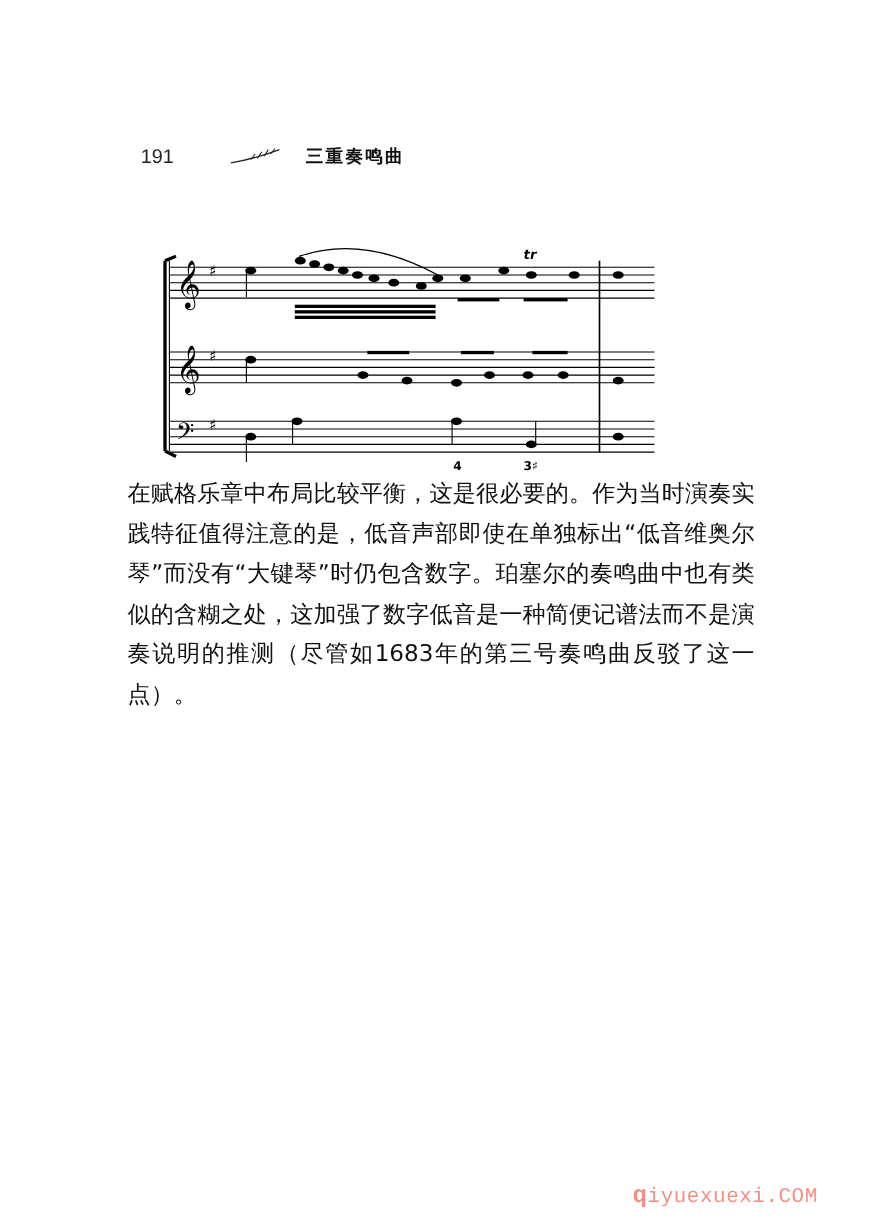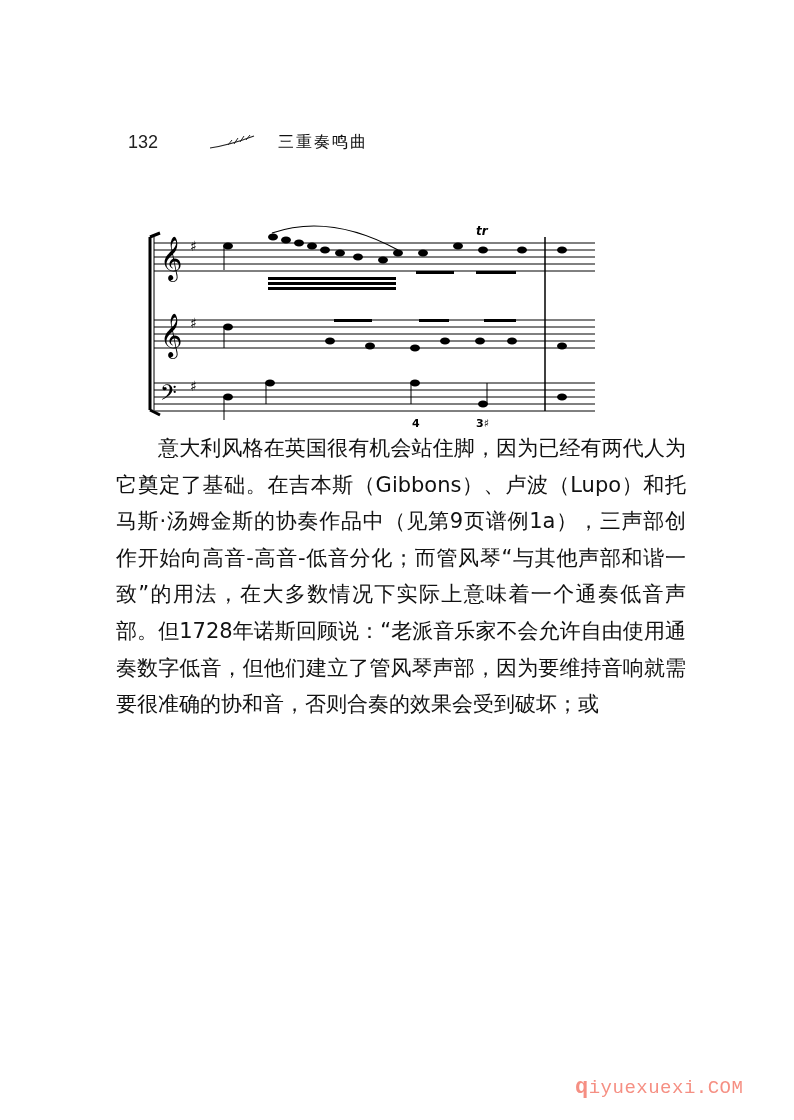--- a/index.html
+++ b/index.html
@@ -1,32 +1,32 @@
 <!DOCTYPE html>
 <html><head>
 <meta charset="utf-8">
 <style>
   html, body { margin:0; padding:0; background:#ffffff; }
   body { width:794px; height:1120px; position:relative; overflow:hidden; font-family:"DejaVu Sans", sans-serif; color:#111; }
   .header { position:absolute; left:128px; top:130px; height:30px; width:300px; }
   .page-num { position:absolute; left:0; top:2px; font-family:"Liberation Sans", sans-serif; font-size:18px; color:#222; }
   .ornament { position:absolute; left:80px; top:4px; width:50px; height:16px; }
-  .running-title { position:absolute; left:150px; top:2px; font-size:16px; font-weight:normal; letter-spacing:2px; color:#111; }
+  .running-title { position:absolute; left:150px; top:2px; font-size:16px; font-weight:bold; letter-spacing:2px; color:#111; }
   .score { position:absolute; left:140px; top:215px; width:460px; height:215px; }
   .body-text { position:absolute; left:116px; top:430px; width:570px; font-size:21px; line-height:36.6px; color:#111; }
   .para { margin:0; text-align:justify; text-align-last:left; }
   .para.indent { text-indent:42px; }
   .watermark { position:absolute; left:575px; top:1075px; font-family:Liberation Mono, monospace; font-size:19px; color:#f47c6e; opacity:0.85; letter-spacing:0.5px; }
   .watermark .q { font-weight:bold; font-size:22px; }
 </style>
 </head>
 <body>
 
 <div class="header">
-  <span class="page-num">132</span>
+  <span class="page-num">191</span>
   <svg class="ornament" viewBox="0 0 50 16">
     <path d="M2 14 C 15 12, 30 8, 46 2" stroke="#222" stroke-width="1.2" fill="none"></path>
     <path d="M20 11 L24 6 M26 10 L30 4 M32 8 L36 2 M38 6 L42 1" stroke="#222" stroke-width="1"></path>
   </svg>
   <span class="running-title">三重奏鸣曲</span>
 </div>
 
 <svg class="score" viewBox="0 0 460 215">
 
   <path d="M10 22 L10 195 M10 22 L20 18 M10 195 L20 200" stroke="#000" stroke-width="3" fill="none"></path>
@@ -110,18 +110,18 @@
       <line x1="271" y1="168" x2="271" y2="189" stroke="#000"></line>
     <ellipse cx="343" cy="189" rx="5" ry="3.5"></ellipse>
       <line x1="347" y1="168" x2="347" y2="189" stroke="#000"></line>
     <ellipse cx="422" cy="182" rx="5" ry="3.5"></ellipse>
   </g>
   <text x="272" y="212" font-size="11" font-weight="bold" fill="#000">4</text>
   <text x="336" y="212" font-size="11" font-weight="bold" fill="#000">3♯</text>
 </svg>
 
 <div class="body-text">
-  <p class="para indent">意大利风格在英国很有机会站住脚，因为已经有两代人为它奠定了基础。在吉本斯（Gibbons）、卢波（Lupo）和托马斯·汤姆金斯的协奏作品中（见第9页谱例1a），三声部创作开始向高音-高音-低音分化；而管风琴“与其他声部和谐一致”的用法，在大多数情况下实际上意味着一个通奏低音声部。但1728年诺斯回顾说：“老派音乐家不会允许自由使用通奏数字低音，但他们建立了管风琴声部，因为要维持音响就需要很准确的协和音，否则合奏的效果会受到破坏；或</p>
+  <p class="para">在赋格乐章中布局比较平衡，这是很必要的。作为当时演奏实践特征值得注意的是，低音声部即使在单独标出“低音维奥尔琴”而没有“大键琴”时仍包含数字。珀塞尔的奏鸣曲中也有类似的含糊之处，这加强了数字低音是一种简便记谱法而不是演奏说明的推测（尽管如1683年的第三号奏鸣曲反驳了这一点）。</p>
 </div>
 
 <div class="watermark">
   <span class="q">q</span><span>iyuexuexi.COM</span>
 </div>
 
 </body></html>

